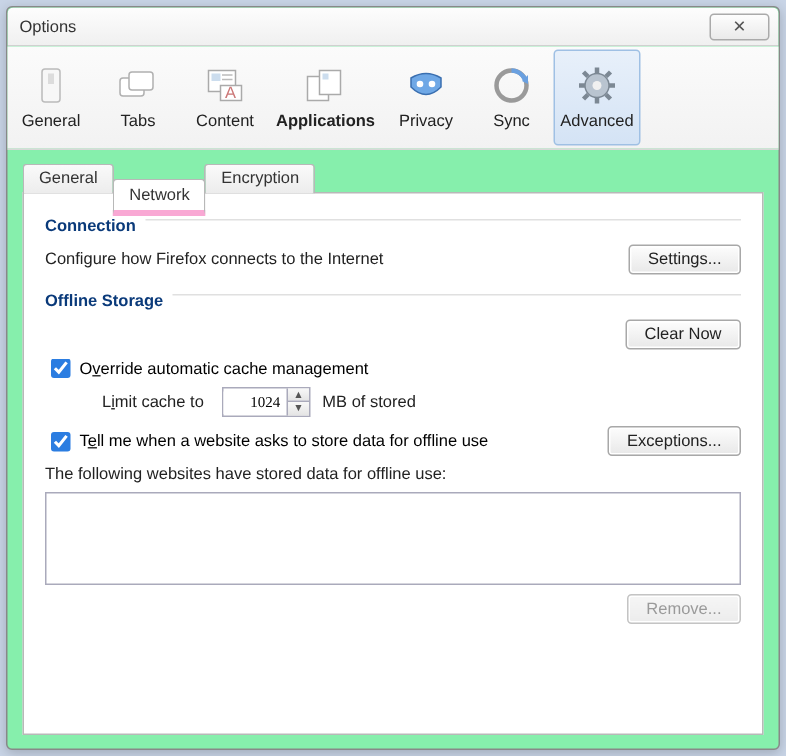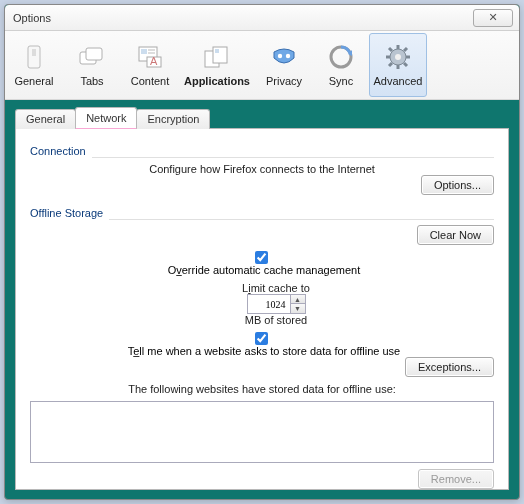--- a/index.html
+++ b/index.html
@@ -1,53 +1,53 @@
 <!DOCTYPE html>
 <html><head>
 <meta charset="utf-8">
 <style>
 * { box-sizing: border-box; margin: 0; padding: 0; font-family: "Segoe UI", Tahoma, sans-serif; font-size: 11px; }
 body { background: #c8d4e6; width: 524px; height: 504px; overflow: hidden; padding: 4px; }
-.window { background: #0f766e; border: 1px solid #888; border-radius: 4px; box-shadow: 0 2px 8px rgba(0,0,0,0.2); width:100%; height:100%; position:relative; }
+.window { background: #86efac; border: 1px solid #888; border-radius: 4px; box-shadow: 0 2px 8px rgba(0,0,0,0.2); width:100%; height:100%; position:relative; }
 .titlebar { height: 26px; border-bottom: 1px solid #d0d0d0; display:flex; align-items:center; padding: 0 6px 0 8px; background: linear-gradient(#fdfdfd,#f0f0f0); border-radius: 4px 4px 0 0; }
 .title { color:#333; }
 .spacer { flex:1; }
 .closebtn { width:40px; height:18px; border:1px solid #aaa; border-radius:3px; background:linear-gradient(#fdfdfd,#eaeaea); display:flex; align-items:center; justify-content:center; color:#555; font-size:10px; }
 
 .toolbar { display:flex; border-bottom:1px solid #d8d8d8; background:linear-gradient(#fbfbfb,#f2f2f2); }
 .toolbtn { flex: none; width: 58px; height:64px; display:flex; flex-direction:column; align-items:center; justify-content:center; gap:4px; border:1px solid transparent; border-radius:3px; margin:2px 0; }
 .toolbtn.app { width:76px;font-weight:bold; }
 .toolbtn.wide { width:56px; }
 .toolbtn.active { background:linear-gradient(#e8f0fa,#d4e3f5); border:1px solid #9fc0e4; }
 .toolbtn .ico { width:28px; height:28px; display:flex; align-items:center; justify-content:center; }
 .toolbtn span.lbl { color:#222; white-space:nowrap;}
 
 .inner { padding: 6px 10px 10px 10px; display:flex; flex-direction:column; height: calc(100% - 26px - 68px); }
 .tabrow { display:flex; align-items:flex-end; height:22px; position:relative; z-index:2; }
 .tab { padding:3px 10px 4px 10px; border:1px solid #b8b8b8; border-bottom:none; background:linear-gradient(#fafafa,#ececec); border-radius:3px 3px 0 0; margin-right:-1px; position:relative; top:1px; color:#333; }
-.tab.active { background:#fff; padding-top:4px; top:1px; z-index:3; border-bottom:1px solid #f9a8d4; }
+.tab.active { background:#fff; padding-top:4px; top:16px; z-index:3; border-bottom:4px solid #f9a8d4; }
 .tabpanel { border:1px solid #b8b8b8; background:#fff; flex:1; padding:10px 14px 10px 14px; overflow:hidden; position:relative; z-index:1;}
-.row { display:flex; align-items:center; margin:6px 0;flex-direction:column; }
+.row { display:flex; align-items:center; margin:6px 0; }
 .row .txt { color:#222; }
 .btn { border:1px solid #a8a8a8; border-radius:3px; background:linear-gradient(#fdfdfd,#e8e8e8); padding:3px 12px; min-width:72px; color:#222; box-shadow: inset 0 0 0 1px #fff; text-align:center;}
 .btn:disabled, .btn.disabled { color:#9a9a9a; background:linear-gradient(#f6f6f6,#ececec); border-color:#c4c4c4;}
 .right { margin-left:auto; }
 .indent { margin-left:4px; }
-.indent2 { margin-left:28px; }
+.indent2 { margin-left:38px; }
 .cb { width:13px; height:13px; appearance:checkbox; accent-color:#2b7de1; margin-right:6px;}
 .und { text-decoration: underline; text-decoration-color:#333; }
 .numwrap { display:inline-flex; align-items:center; border:1px solid #aab; background:#fff; height:20px; }
 .numinput { width:42px; border:none; text-align:right; padding:2px 4px; outline:none; font-size:10px;font-family:Liberation Serif, serif;}
 .spin { display:flex; flex-direction:column; border-left:1px solid #aab;}
 .spin div { width:14px; height:9px; background:linear-gradient(#f8f8f8,#e4e4e4); border-bottom:1px solid #aab; display:flex; align-items:center; justify-content:center; font-size:7px; color:#555;}
 .spin div:last-child { border-bottom:none;}
 .listbox { border:1px solid #aab; background:#fff; height:62px; margin-top:4px; }
 
 .footer { display:flex; gap:8px; justify-content:flex-end; padding:10px 14px; }
-.grouphead { display:flex; align-items:flex-end; gap:6px; margin-top:6px;}
+.grouphead { display:flex; align-items:flex-start; gap:6px; margin-top:6px;font-weight:bold;}
 .grouphead .gl { color:#0a3a7a; white-space:nowrap;}
 .grouphead .ghr { flex:1; border-top:1px solid #e0e0e0; position:relative; top:1px;}
 </style>
 </head>
 <body>
 
 <div class="window">
 
   <div class="titlebar">
     <span class="title">Options</span>
@@ -148,21 +148,21 @@
     </div>
 
     <div class="tabpanel">
 
       <div class="grouphead">
         <span class="gl">Connection</span>
         <div class="ghr"></div>
       </div>
       <div class="row">
         <span class="txt">Configure how Firefox connects to the Internet</span>
-        <button class="btn right"><span>Options...</span></button>
+        <button class="btn right"><span>Settings...</span></button>
       </div>
 
       <div class="grouphead" style="margin-top:12px">
         <span class="gl">Offline Storage</span>
         <div class="ghr"></div>
       </div>
 
       <div class="row">
         <button class="btn right"><span>Clear Now</span></button>
       </div>

